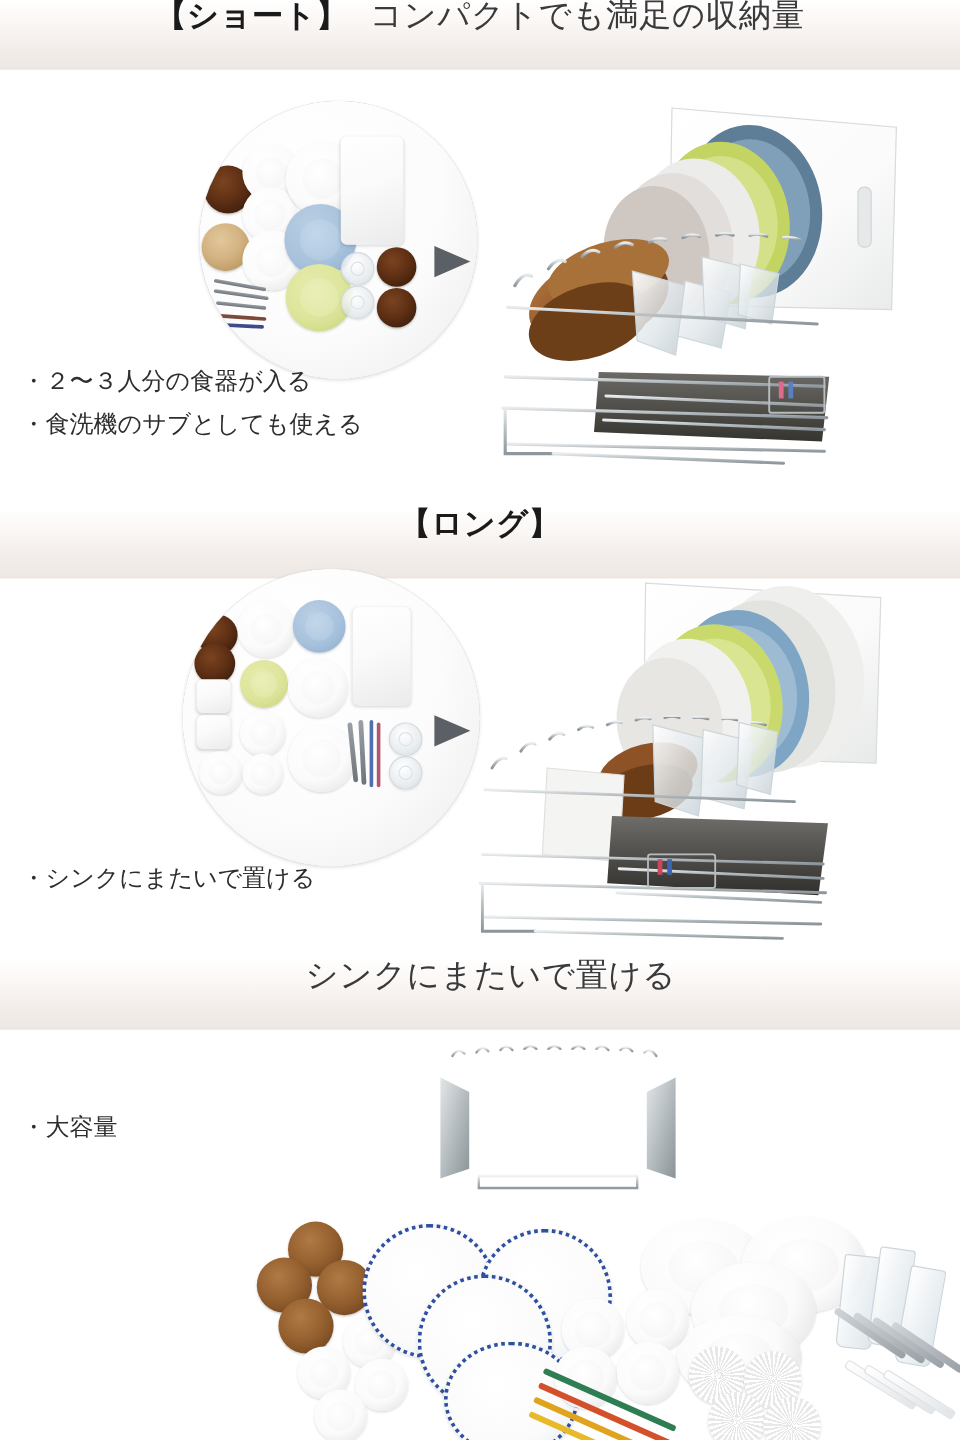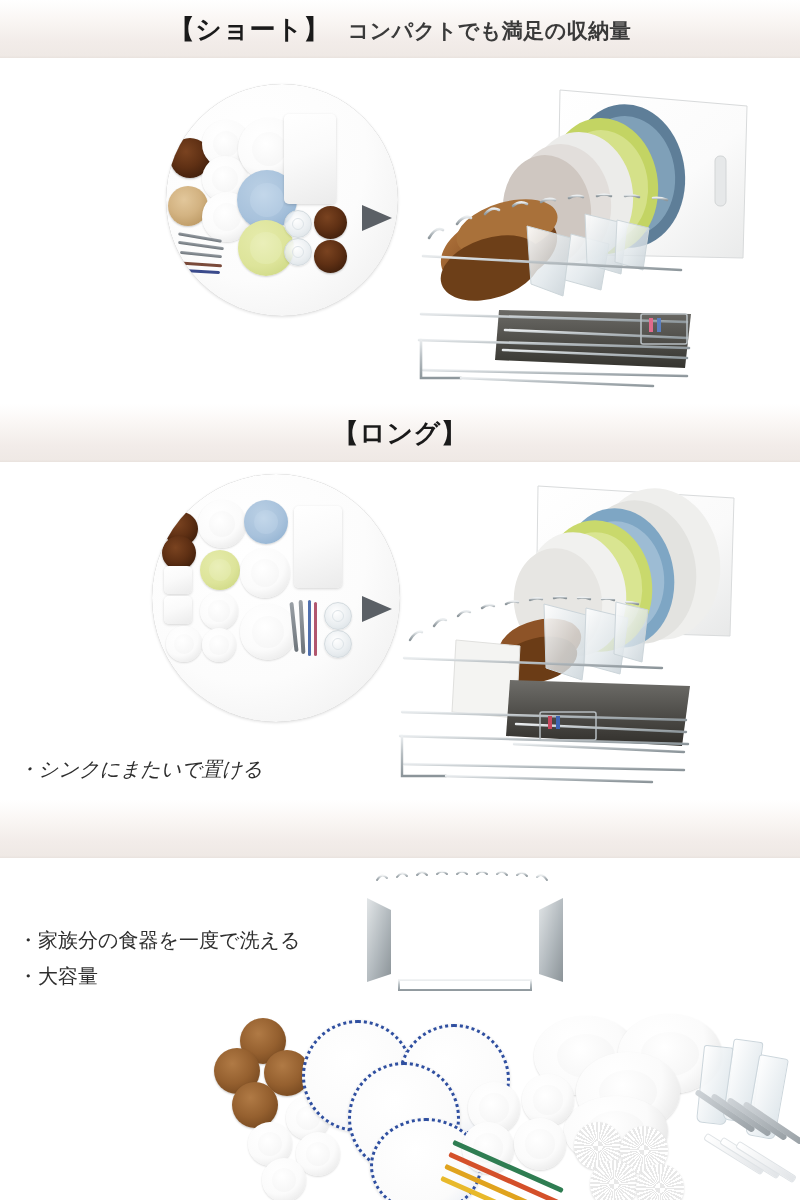--- a/index.html
+++ b/index.html
@@ -7,33 +7,33 @@
     width:800px;height:1200px;overflow:hidden;background:#ffffff;
     font-family:"Liberation Sans","DejaVu Sans",sans-serif;
     -webkit-font-smoothing:antialiased;
   }
   .page{position:relative;width:800px;height:1200px;background:#fff;}
 
   
   .band{
     position:absolute;left:0;width:800px;height:58px;
     background:linear-gradient(180deg,#ffffff 0%,#fbf8f6 28%,#f2ece9 72%,#efe9e5 96%,#e9e2dd 100%);
-    display:flex;align-items:center;justify-content:center;
+    display:flex;justify-content:center;
     box-sizing:border-box;
   }
   .band-title{
     white-space:nowrap;line-height:1;display:flex;align-items:baseline;
     letter-spacing:.5px;
   }
   .band-title .bracket{
     font-size:26px;font-weight:bold;color:#1a1a1a;
     font-family:"DejaVu Sans","Liberation Sans",sans-serif;
   }
   .band-title .rest{
-    font-size:21px;font-weight:700;color:#3a3a3a;margin-left:18px;
+    font-size:27px;font-weight:400;color:#3a3a3a;margin-left:18px;
     font-family:"Liberation Sans","DejaVu Sans",sans-serif;
   }
 
   
   .bullets{position:absolute;left:18px;}
   .bullet{
     font-size:20px;color:#2e2e2e;line-height:1.0;margin-bottom:16px;
     white-space:nowrap;font-family:"Liberation Sans","DejaVu Sans",sans-serif;
   }
 
@@ -236,22 +236,26 @@
         <path d="M286 192 v80"></path>
     </g>
 
     <g stroke="#b6bdc1" stroke-width="1.6" fill="none">
       <rect x="246" y="236" width="46" height="30" rx="2"></rect>
     </g>
     <rect x="254" y="240" width="4" height="14" fill="#e06a8c"></rect>
     <rect x="262" y="240" width="4" height="14" fill="#5b7fbf"></rect>
   </svg>
 
-
-  <div class="band" style="top:404px;">
+  <div class="bullets" style="top:308px;">
+    <div class="bullet">・２〜３人分の食器が入る</div>
+    <div class="bullet">・食洗機のサブとしても使える</div>
+  </div>
+
+  <div class="band" style="top:424px;">
     <div class="band-title">
       <span class="bracket">【ロング】</span>
     </div>
   </div>
 
   <div class="inset" style="left:152px;top:474px;width:248px;height:248px;">
     <div class="table-top"></div>
     <div class="d bowl-dk" style="left:12px;top:38px;width:34px;height:34px;"></div>
     <div class="d bowl-dk" style="left:10px;top:62px;width:34px;height:34px;"></div>
     <div class="d plate-w" style="left:46px;top:26px;width:48px;height:48px;"></div>
@@ -380,31 +384,31 @@
       <path d="M16 192 v80"></path>
         <path d="M272 200 v74"></path>
     </g>
     <g stroke="#b6bdc1" stroke-width="1.5" fill="none">
       <rect x="150" y="244" width="56" height="28" rx="2"></rect>
     </g>
     <rect x="158" y="248" width="4" height="13" fill="#c8485f"></rect>
     <rect x="166" y="248" width="4" height="13" fill="#3f63b3"></rect>
   </svg>
 
-  <div class="bullets" style="top:759px;font-style:italic;">
+  <div class="bullets" style="top:722px;">
     <div class="bullet">・シンクにまたいで置ける</div>
   </div>
 
   <div class="band" style="top:800px;">
     <div class="band-title">
+      <span class="rest">シンクにまたいで置ける</span>
     </div>
   </div>
 
   <div class="bullets" style="top:930px;">
-    <div class="bullet">・家族分の食器を一度で洗える</div>
     <div class="bullet">・大容量</div>
   </div>
 
   <svg class="rack-photo" style="left:325px;top:862px;" width="280" height="130" viewBox="0 0 280 130">
     <defs>
       <linearGradient id="wireG3" x1="0" y1="0" x2="0" y2="1">
         <stop offset="0%" stop-color="#f1f3f4"></stop>
           <stop offset="45%" stop-color="#bcc3c7"></stop>
           <stop offset="100%" stop-color="#919a9f"></stop>
       </linearGradient>

